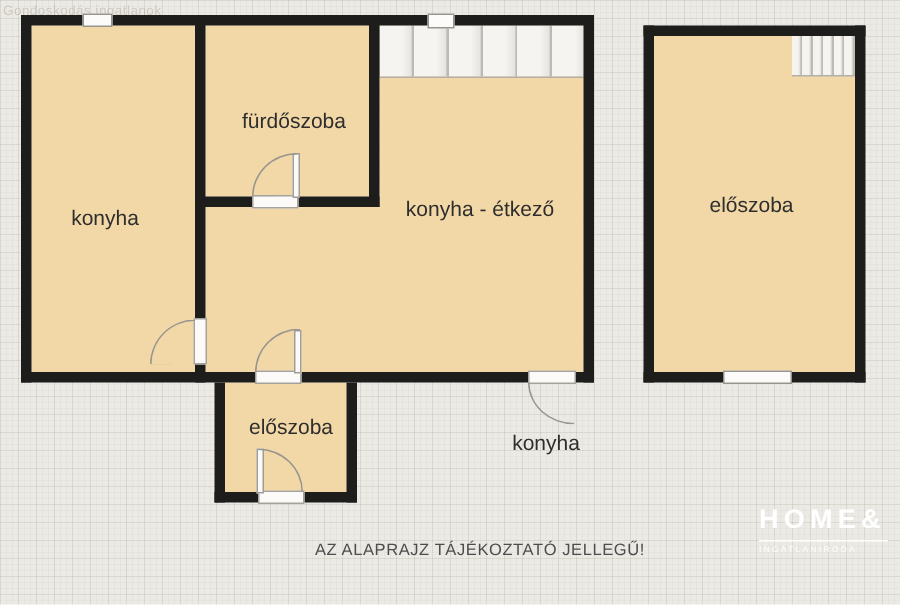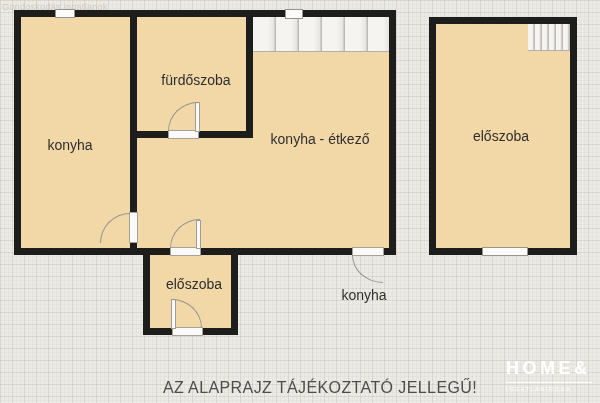--- a/index.html
+++ b/index.html
@@ -34,26 +34,26 @@
   .arc.bl{border-bottom-width:1px;border-left-width:1px;border-bottom-left-radius:100% 100%;}
   .room-label{
     position:absolute;transform:translateX(-50%);white-space:nowrap;
     font-size:14px;color:#2e2e2e;
   }
   .watermark{
     position:absolute;left:2px;top:2px;font-size:9px;letter-spacing:0.3px;
     color:#b6b1a6;opacity:0.55;white-space:nowrap;
   }
   .disclaimer{
-    position:absolute;left:320px;top:379px;transform:translateX(-50%);
-    font-size:16px;color:#4d4d4d;letter-spacing:0.4px;white-space:nowrap;text-align:center;
+    position:absolute;left:320px;top:361px;transform:translateX(-50%);
+    font-size:11px;color:#4d4d4d;letter-spacing:0.4px;white-space:nowrap;text-align:center;
   }
   .logo{position:absolute;left:506px;top:337px;color:#ffffff;}
   .logo .l1,.logo .l2{
-    font-size:18px;font-weight:bold;letter-spacing:3.5px;line-height:19px;white-space:nowrap;margin-top:22px;
+    font-size:18px;font-weight:bold;letter-spacing:3.5px;line-height:19px;white-space:nowrap;
   }
   .logo .divider{width:86px;height:1px;background:#ffffff;margin:4px 0 3px 0;}
   .logo .tagline{font-size:5.5px;letter-spacing:1.6px;white-space:nowrap;}
 </style>
 </head>
 <body>
 
 <div class="canvas">
 
   <div class="watermark">Gondoskodás ingatlanok</div>

